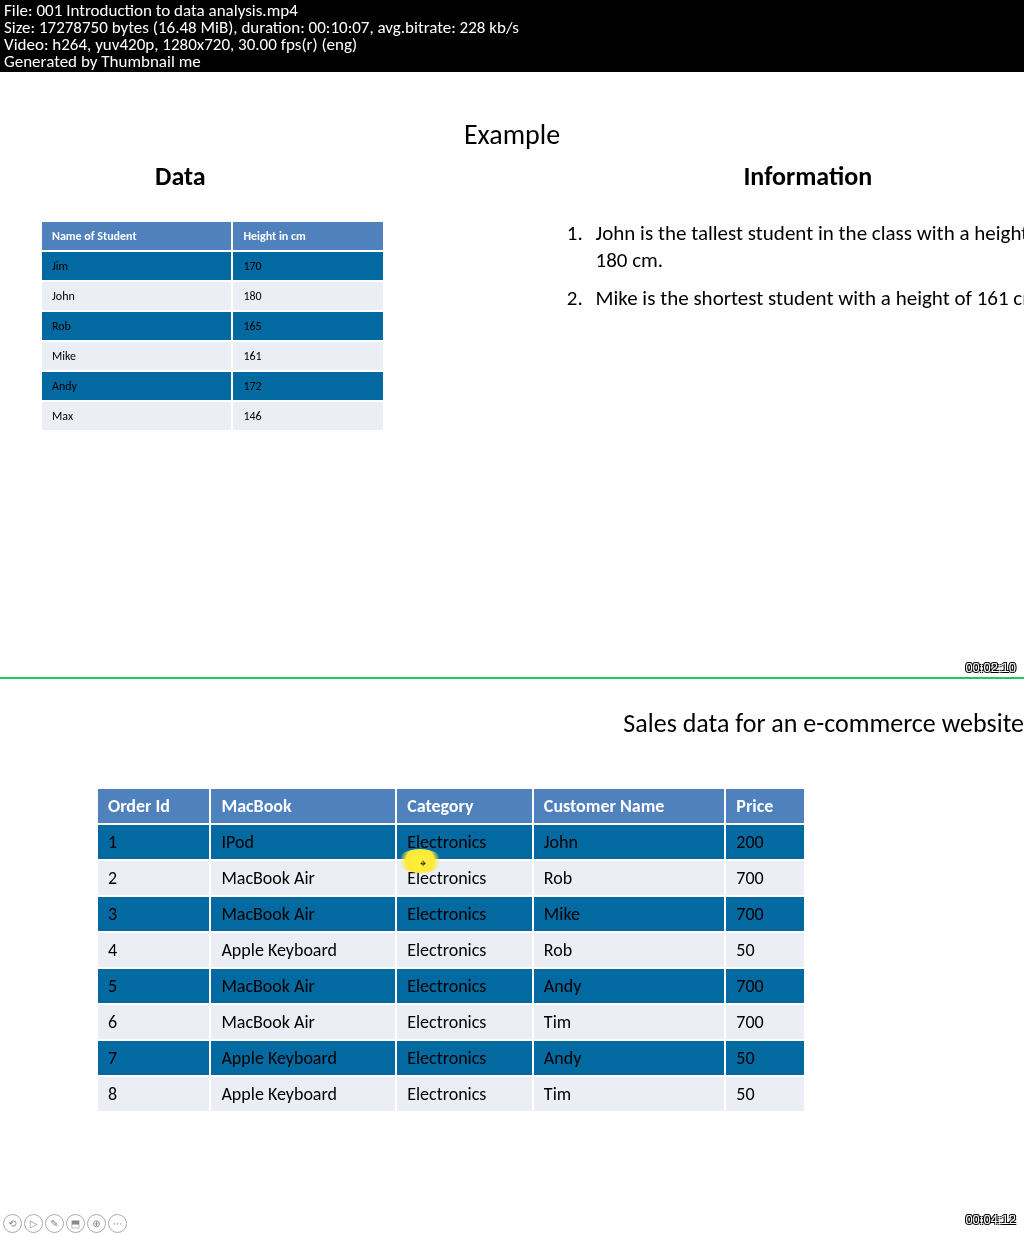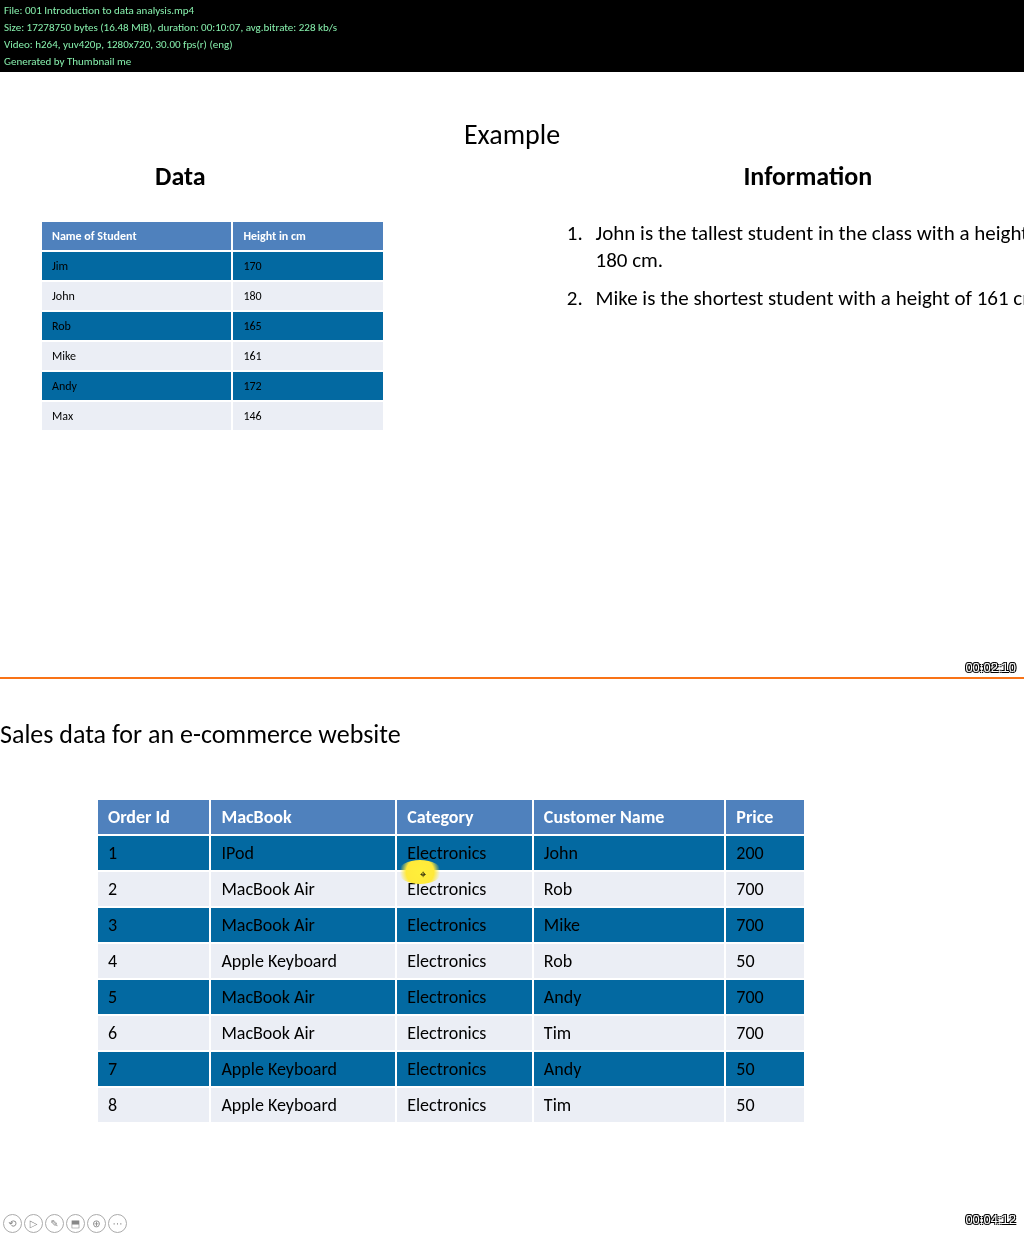--- a/index.html
+++ b/index.html
@@ -1,41 +1,41 @@
 <!DOCTYPE html>
 <html><head>
 <meta charset="utf-8">
 <style>
   html,body{margin:0;padding:0;font-family:"Segoe UI",Calibri,Arial,sans-serif;background:#fff;color:#000;}
   .page{width:1024px;}
   
-  .meta{background:#000;color:#86efac;padding:2px 4px 2px 4px;font-size:11px;line-height:17px;}
+  .meta{background:#000;color:#ffffff;padding:2px 4px 2px 4px;font-size:17px;line-height:17px;}
   .meta div{white-space:pre;}
   
   .slide{background:#fff;position:relative;padding:0;}
-  .slide1{height:560px;border-bottom:2px solid #f97316;}
+  .slide1{height:560px;border-bottom:2px solid #22c55e;}
   .slide2{height:550px;}
   .ts{position:absolute;right:8px;bottom:2px;color:#fff;font-size:13px;font-family:Arial,sans-serif;text-shadow:-1px -1px 0 #000,1px -1px 0 #000,-1px 1px 0 #000,1px 1px 0 #000;}
   .title-main{font-size:28px;text-align:center;margin-top:45px;}
   .cols{display:flex;margin-top:8px;}
   .col-left{flex:0 0 48%;padding-left:40px;}
   .col-right{flex:0 0 52%;padding:0 20px 0 10px;}
   .subhead{font-size:26px;margin-bottom:28px;text-align:center;font-weight:bold;}
   
   table{border-collapse:collapse;font-size:12px;}
   .t1{width:345px;}
   th{background:#4f81bd;color:#fff;font-weight:bold;text-align:left;padding:7px 10px;border:2px solid #fff;}
   td{padding:7px 10px;border:2px solid #fff;}
   tr.odd td{background:#0369a1;}
   tr.even td{background:#ebeef5;}
   
   ol.info{font-size:21px;line-height:1.3;margin:18px 0 0 0;padding-left:46px;}
   ol.info li{margin-bottom:10px;padding-left:8px;}
   
-  .title2{font-size:26px;text-align:left;padding-top:39px;margin-bottom:48px;}
+  .title2{font-size:26px;text-align:right;padding-top:28px;margin-bottom:48px;}
   .t2{width:710px;margin:0 0 0 96px;font-size:18px;position:relative;}
   .t2 th, .t2 td{padding:6px 10px;}
   .highlight{position:absolute;width:44px;height:24px;border-radius:50%;background:radial-gradient(circle,#ffef3a 0%,#ffe93a 55%,rgba(255,233,58,0) 80%);pointer-events:none;}
   .cursor{position:absolute;font-size:11px;color:#000;pointer-events:none;}
   
   .footer{position:fixed;bottom:2px;left:3px;display:flex;gap:2px;}
   .ficon{width:17px;height:17px;border:1px solid #aaa;border-radius:50%;display:flex;align-items:center;justify-content:center;font-size:10px;color:#888;background:#fff;}
 </style>
 </head>
 <body>

